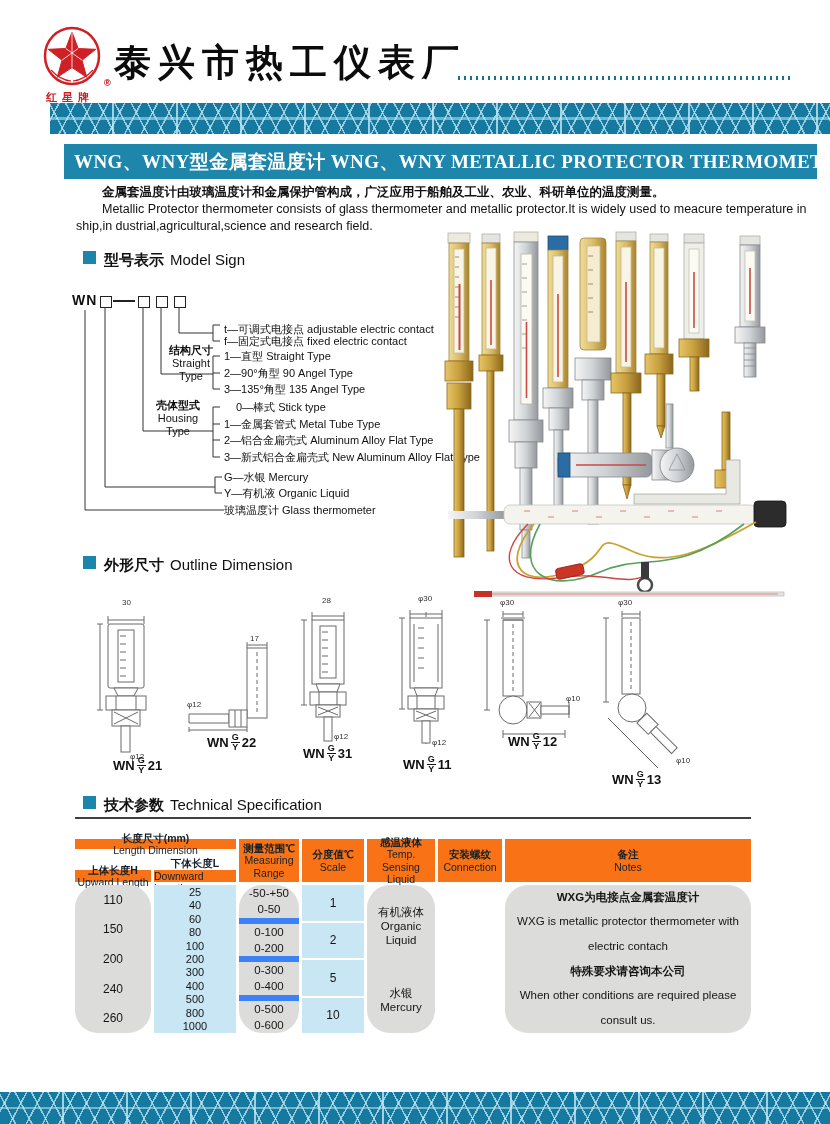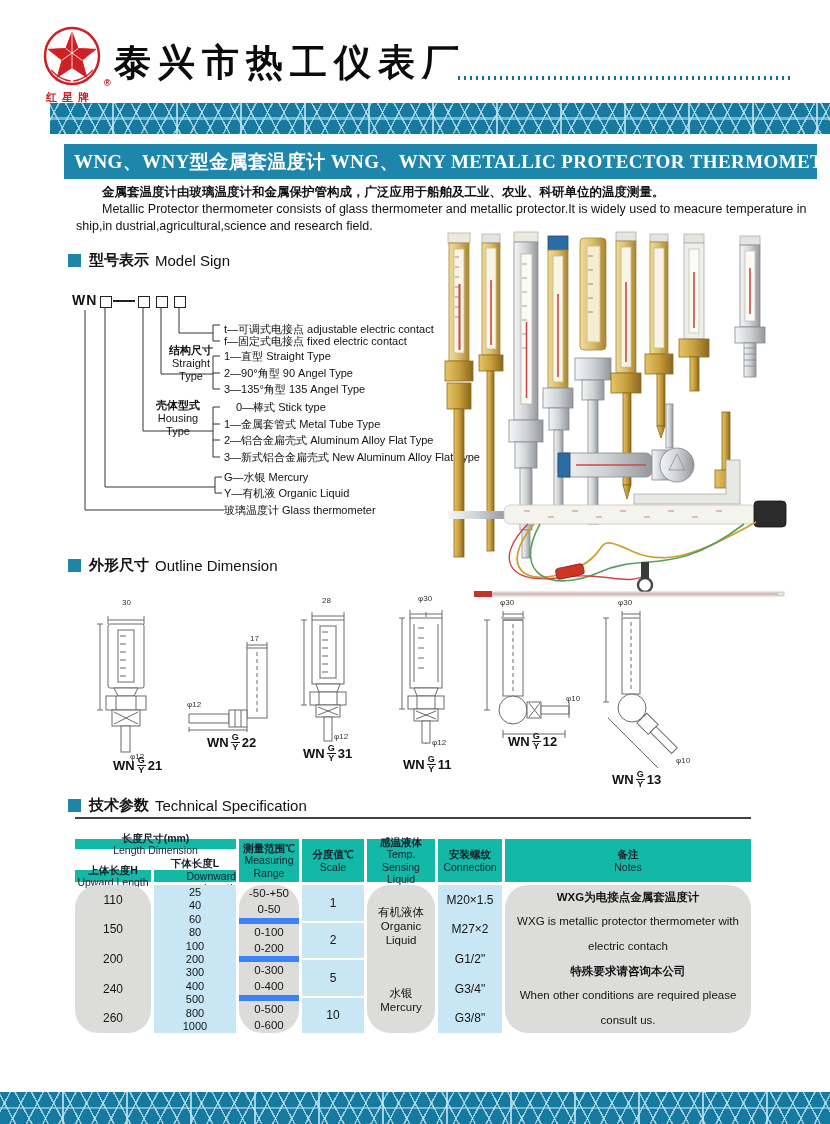--- a/index.html
+++ b/index.html
@@ -21,21 +21,21 @@
   .band-top{position:absolute;left:50px;top:103px;width:780px;height:31px;}
   .band-bottom{position:absolute;left:0;top:1092px;width:830px;height:32px;}
   
   .titlebar{position:absolute;left:64px;top:144px;width:743px;height:35px;background:#1e86aa;color:#fff;
             font-family:"Liberation Serif",serif;font-weight:bold;font-size:19px;line-height:35px;padding-left:10px;
             white-space:nowrap;letter-spacing:.4px;}
   .intro{position:absolute;left:76px;top:184px;width:738px;font-size:12.5px;line-height:17px;}
   .intro p{margin:0;text-indent:26px;}
   .intro .cn{font-weight:bold;}
   
-  .sec{position:absolute;display:flex;align-items:center;font-size:15px;color:#111;white-space:nowrap;}
+  .sec{position:absolute;display:flex;align-items:flex-start;font-size:15px;color:#111;white-space:nowrap;margin-left:15px;}
   .sq{width:13px;height:13px;background:#1b86aa;margin-right:8px;flex:0 0 auto;}
   .sec .cn{font-weight:bold;margin-right:6px;}
   
   .wn{position:absolute;left:72px;top:292px;font-size:14px;font-weight:bold;letter-spacing:1px;}
   .mbox{position:absolute;top:296px;width:10px;height:10px;border:1.5px solid #222;background:#fff;}
   .mdash{position:absolute;left:113px;top:300px;width:22px;height:2px;background:#222;}
   .ms-lines{position:absolute;left:0;top:290px;}
   .mlab{position:absolute;font-size:11px;line-height:13px;white-space:nowrap;color:#111;}
   .mgroup{position:absolute;font-size:11px;line-height:13px;text-align:center;color:#111;}
   .mgroup .cn{font-weight:bold;}
@@ -44,22 +44,22 @@
   .draw svg{display:block;}
   .dim{position:absolute;font-size:8px;color:#333;white-space:nowrap;}
   .mlabel{position:absolute;display:flex;align-items:center;font-weight:bold;font-size:13px;white-space:nowrap;color:#111;}
   .frac{display:inline-flex;flex-direction:column;align-items:center;font-size:9px;line-height:9px;margin:0 2px;font-weight:bold;}
   .frac .ft{border-bottom:1px solid #111;padding:0 1px;}
   
   .spec-rule{position:absolute;left:75px;top:817px;width:676px;height:2px;background:#404040;}
   .spec{position:absolute;left:75px;top:821px;width:676px;display:grid;
         grid-template-columns:76px 82px 60px 62px 68px 64px 246px;
         grid-template-rows:28px 30px 148px;gap:3px;background:#fff;}
-  .spec .h{background:#14b8a6;display:flex;flex-direction:column;align-items:center;justify-content:center;
-           font-size:10.5px;line-height:12.5px;color:#14202a;text-align:right;margin-top:18px;}
+  .spec .h{background:#f97316;display:flex;flex-direction:column;align-items:center;justify-content:center;
+           font-size:10.5px;line-height:12.5px;color:#14202a;text-align:left;margin-top:18px;}
   .spec .h .cn{font-weight:bold;}
   .b{font-size:11.5px;color:#151515;text-align:center;display:flex;flex-direction:column;justify-content:space-around;}
   .c-grey{background:#dcdcda;border-radius:23px;}
   .c-blue{background:#c9e6f4;}
   .rgwrap{display:flex;flex-direction:column;}
   .rg{flex:1;display:flex;flex-direction:column;justify-content:space-around;}
   .rg + .rg{border-top:6px solid #3b82f6;}
   .rg1{flex:1;display:flex;align-items:center;justify-content:center;}
   .rg1 + .rg1{border-top:2px solid #fff;}
   .liq{line-height:14px;}
@@ -501,27 +501,20 @@
     <div class="b c-grey" style="grid-column:5;grid-row:3">
       <div class="liq">
         <div class="cn">有机液体</div>
         <div>Organic Liquid</div>
       </div>
       <div class="liq">
         <div class="cn">水银</div>
         <div>Mercury</div>
       </div>
     </div>
-    <div class="b c-blue" style="grid-column:6;grid-row:3;font-size:12px">
-      <span>M20×1.5</span>
-      <span>M27×2</span>
-      <span>G1/2"</span>
-      <span>G3/4"</span>
-      <span>G3/8"</span>
-    </div>
     <div class="b c-grey" style="grid-column:7;grid-row:3">
       <span class="notes-line cn">WXG为电接点金属套温度计</span>
       <span class="notes-line">WXG is metallic protector thermometer with</span>
       <span class="notes-line">electric contach</span>
       <span class="notes-line cn">特殊要求请咨询本公司</span>
       <span class="notes-line">When other conditions are required please</span>
       <span class="notes-line">consult us.</span>
     </div>
   </div>
 

